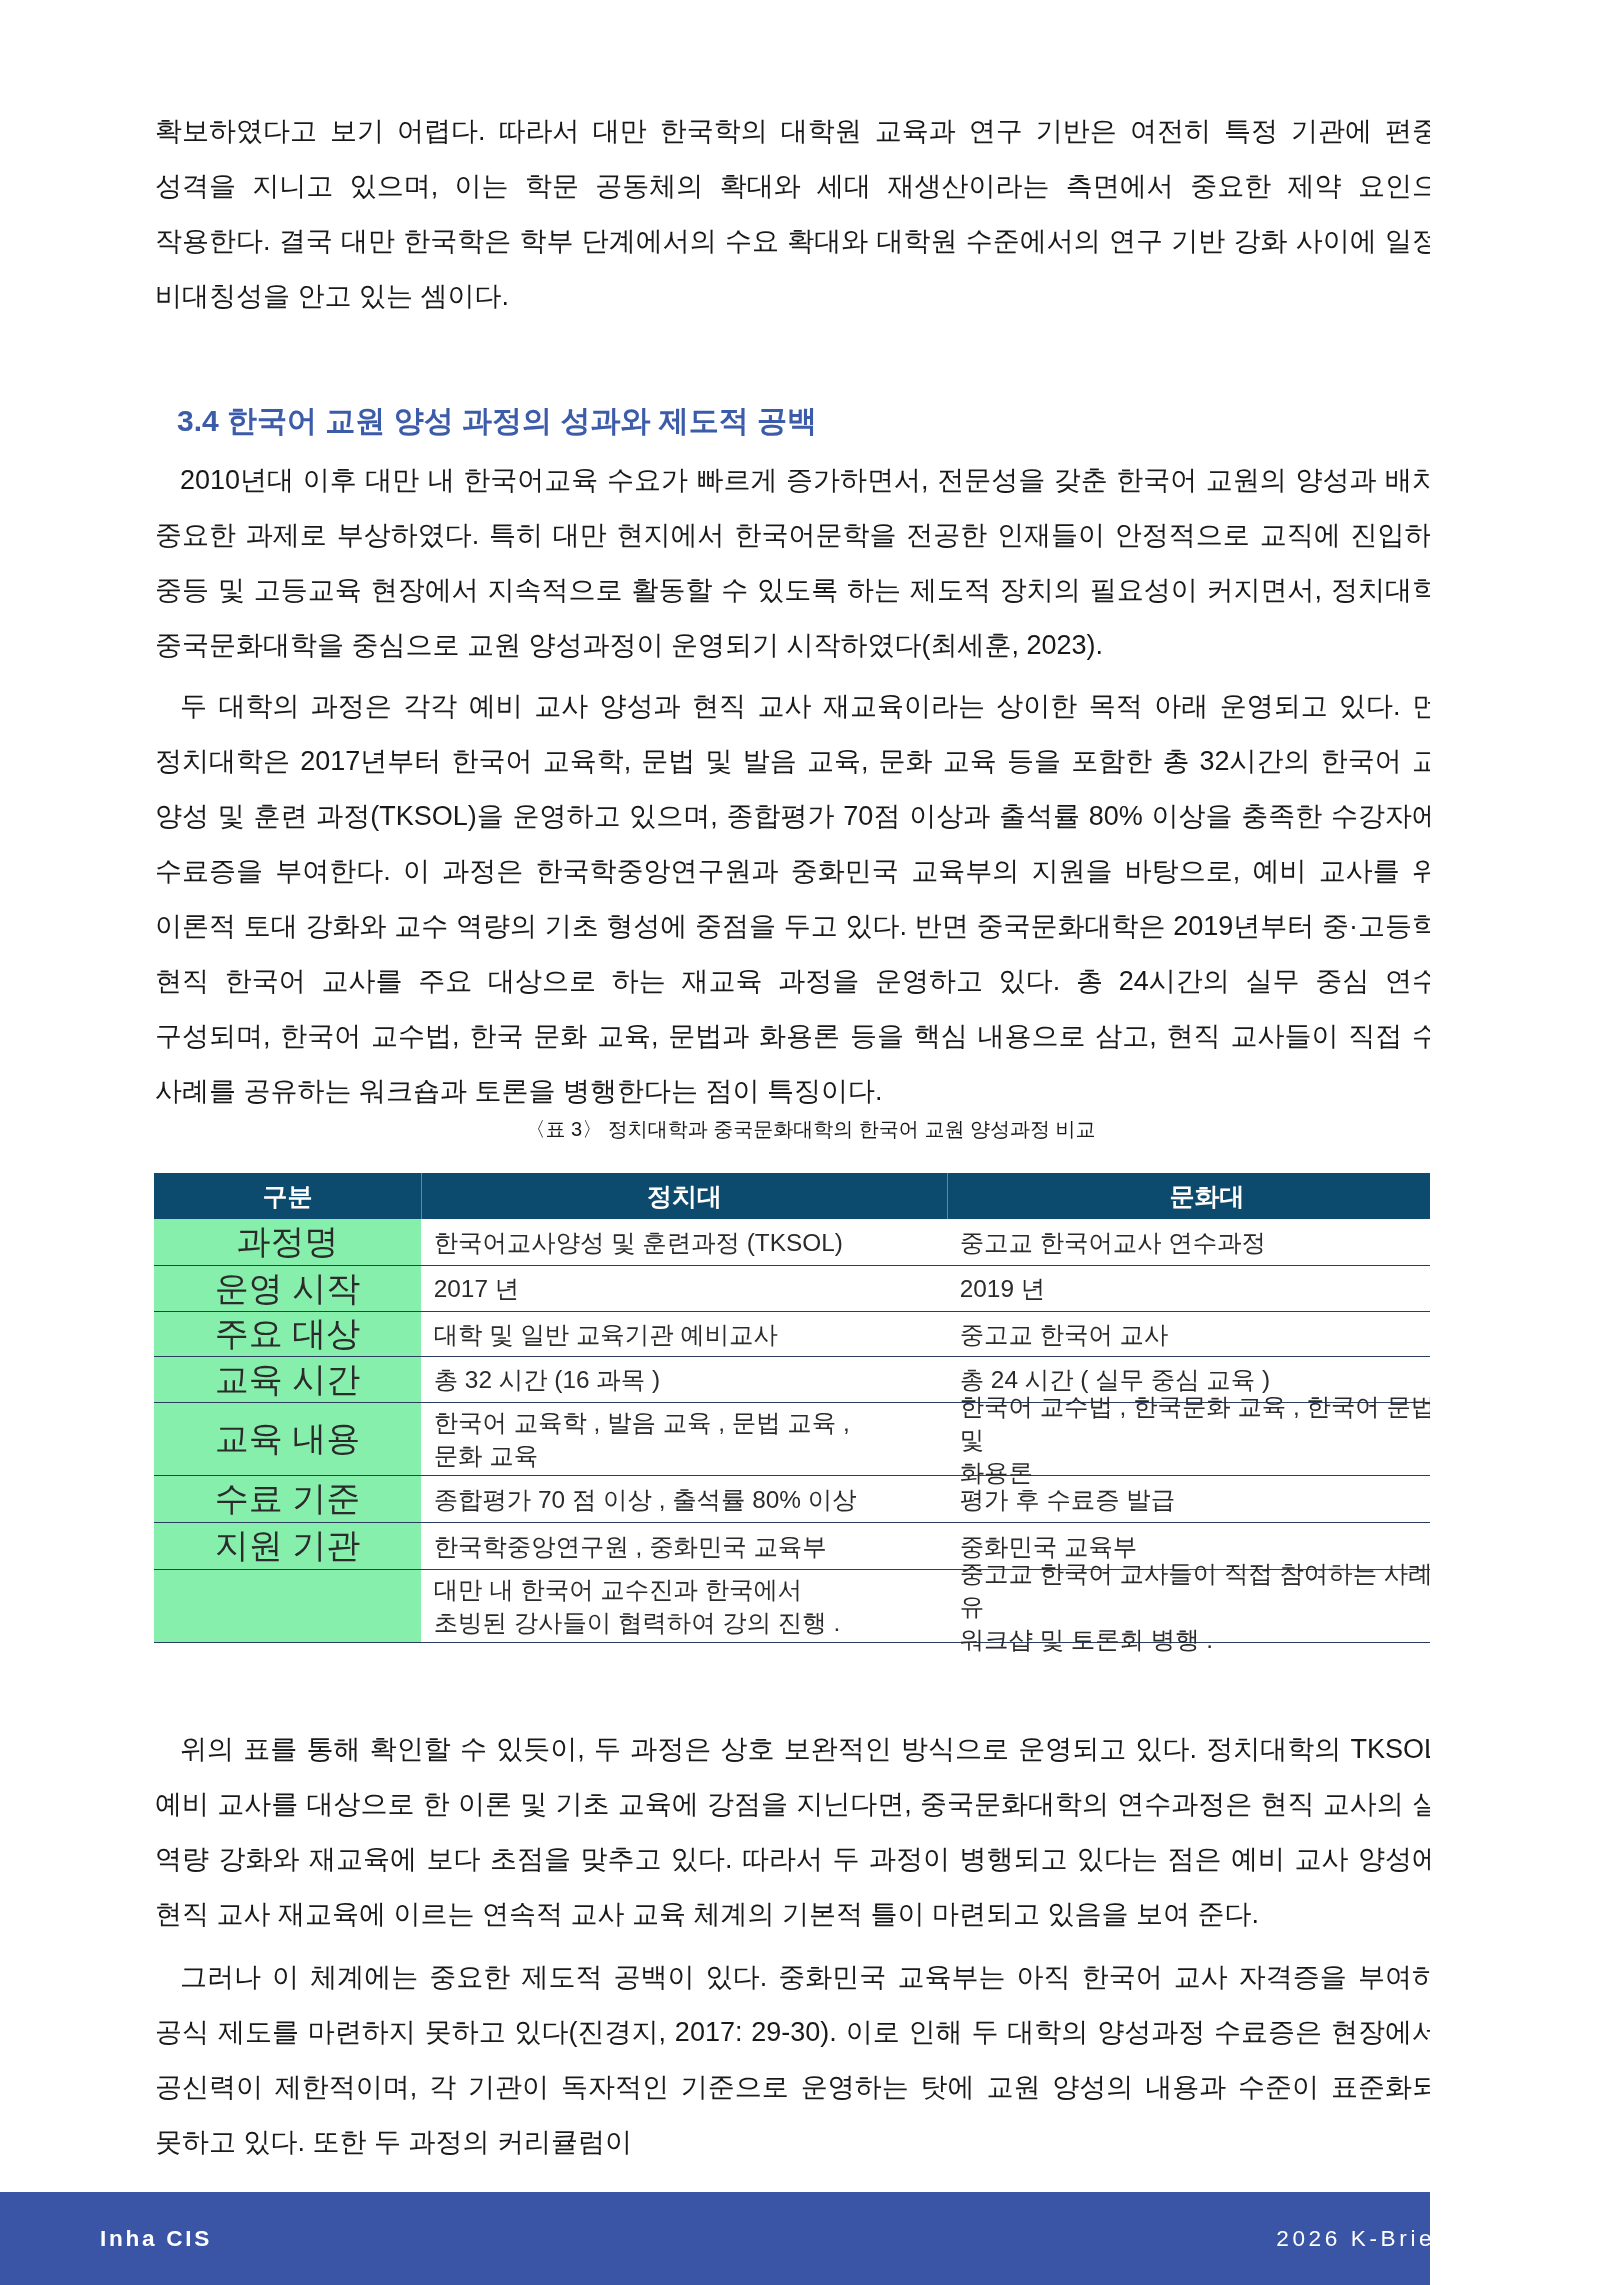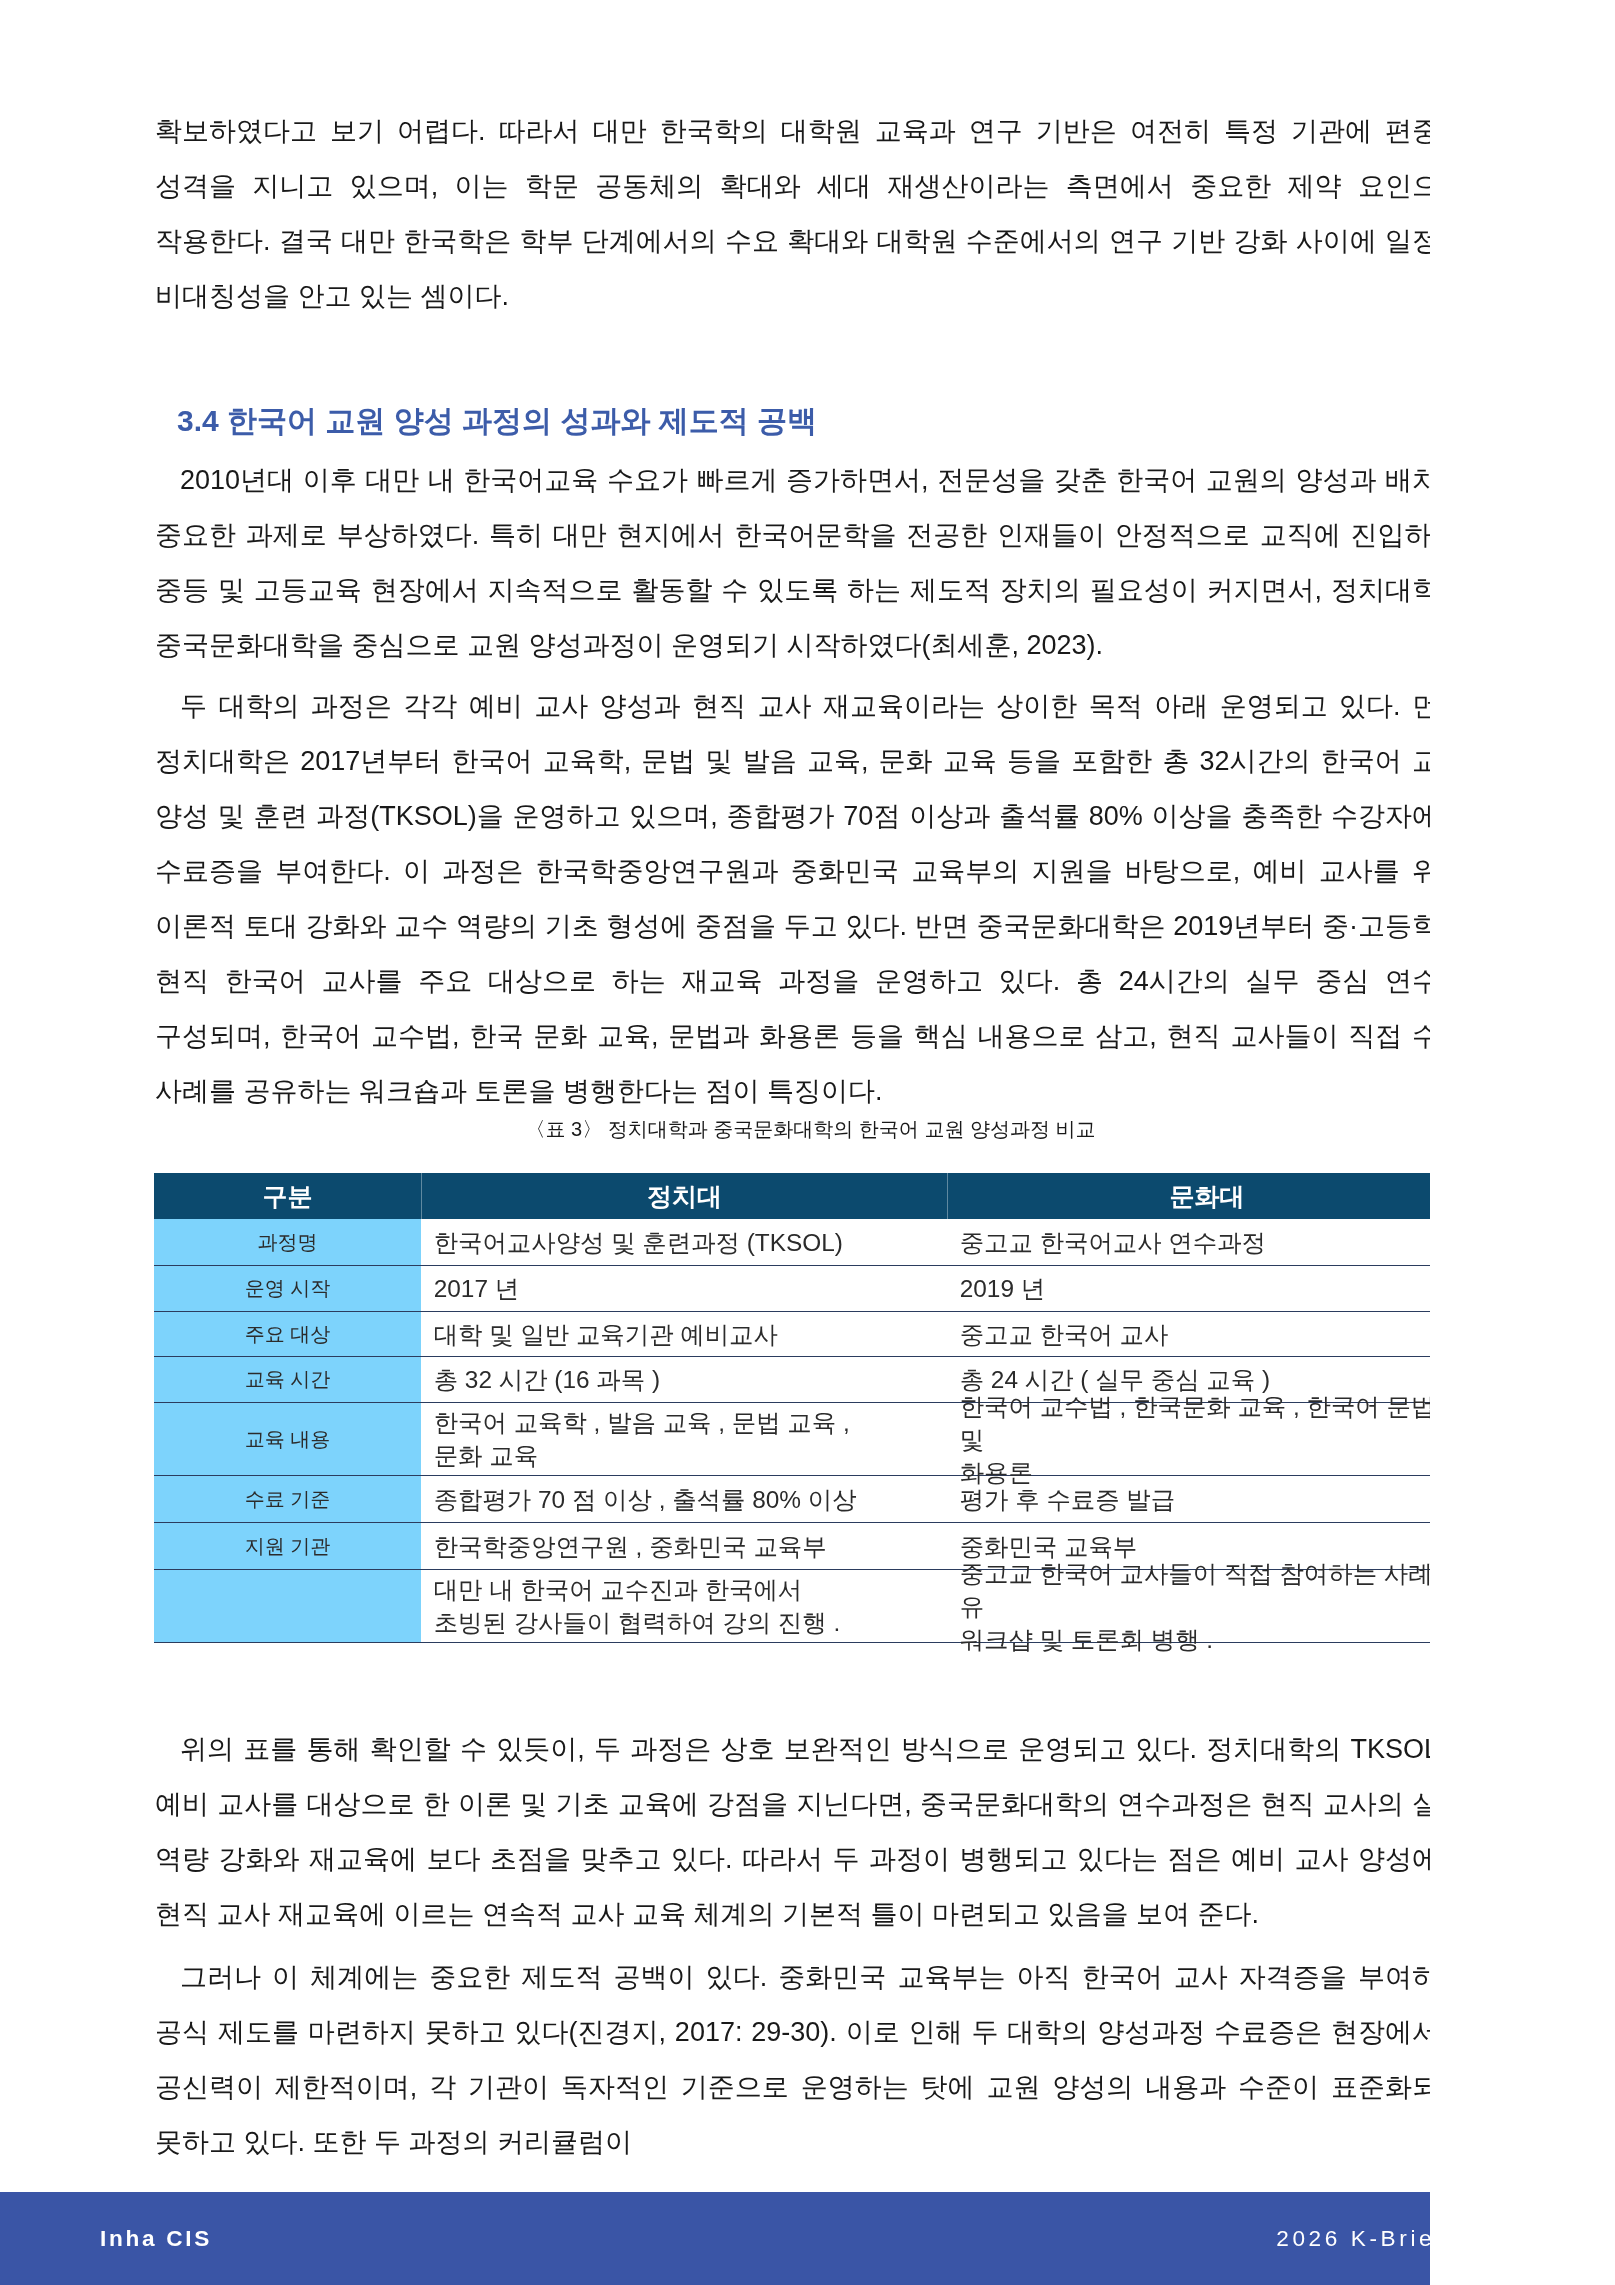--- a/index.html
+++ b/index.html
@@ -49,23 +49,23 @@
     background:#0c4a6e;
     color:#ffffff; font-weight:bold; font-size:25px;
   }
   .thead .tc { display:flex; align-items:center; justify-content:center; box-sizing:border-box; }
   .thead .tc + .tc { border-left:1.8px solid rgba(255,255,255,0.35); }
   .c1 { width:267px; flex:0 0 267px; }
   .c2 { width:526px; flex:0 0 526px; }
   .c3 { width:519px; flex:0 0 519px; }
   .drow { border-bottom:1.8px solid #2B3C5E; }
   .drow .lab {
-    background:#7dd3fc;
+    background:#86efac;
     display:flex; align-items:center; justify-content:center;
-    font-size:20px; color:#2b2b2b;
+    font-size:34px; color:#2b2b2b;
     box-sizing:border-box;
   }
   .drow .val {
     display:flex; align-items:center; justify-content:flex-start;
     padding-left:12.7px; box-sizing:border-box;
     font-size:24.4px; color:#2b2b2b;
     white-space:pre-line;
     line-height:33px;
   }
   .h52 { height:47px; } .h51 { height:46px; } .h50 { height:45px; } .h81 { height:73px; }

